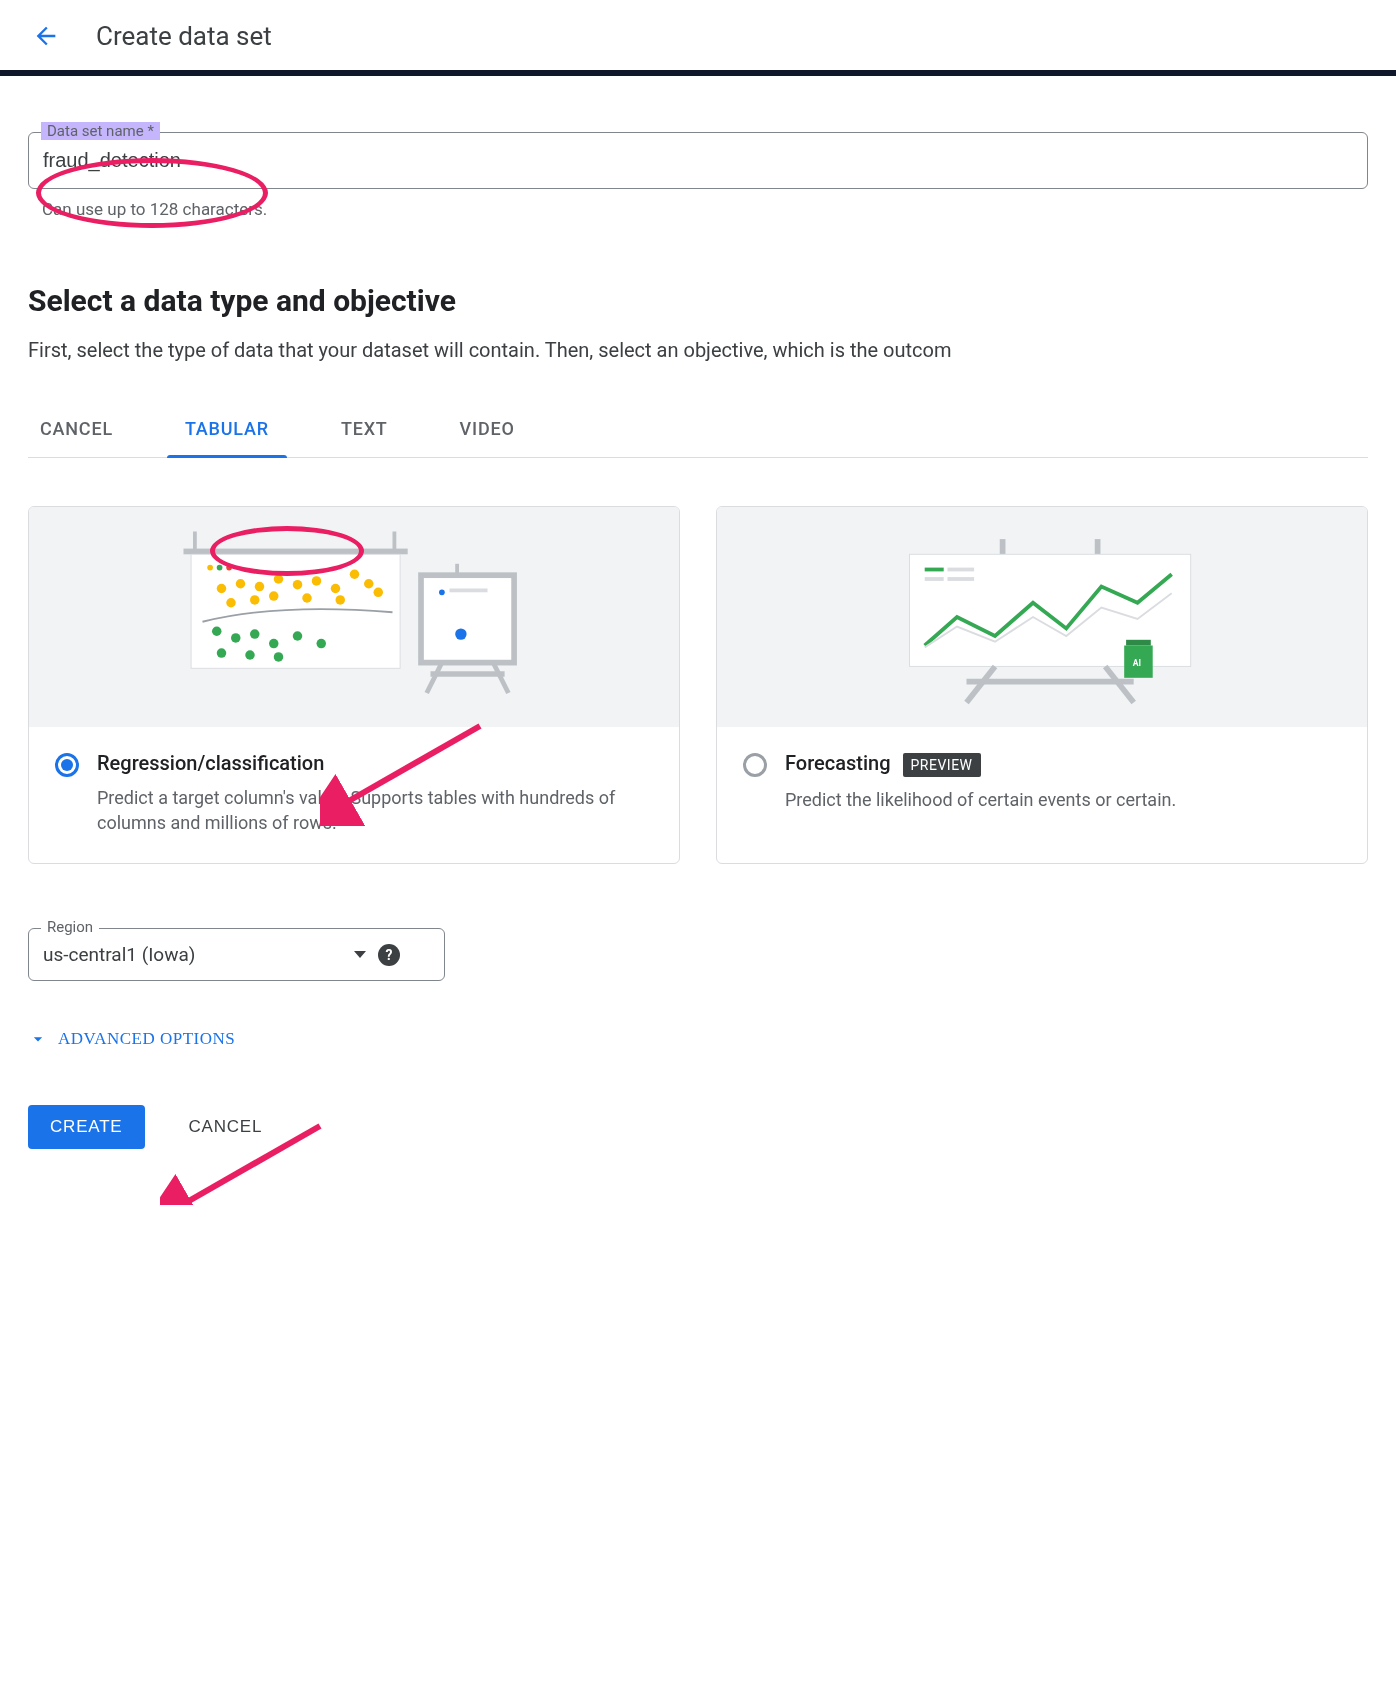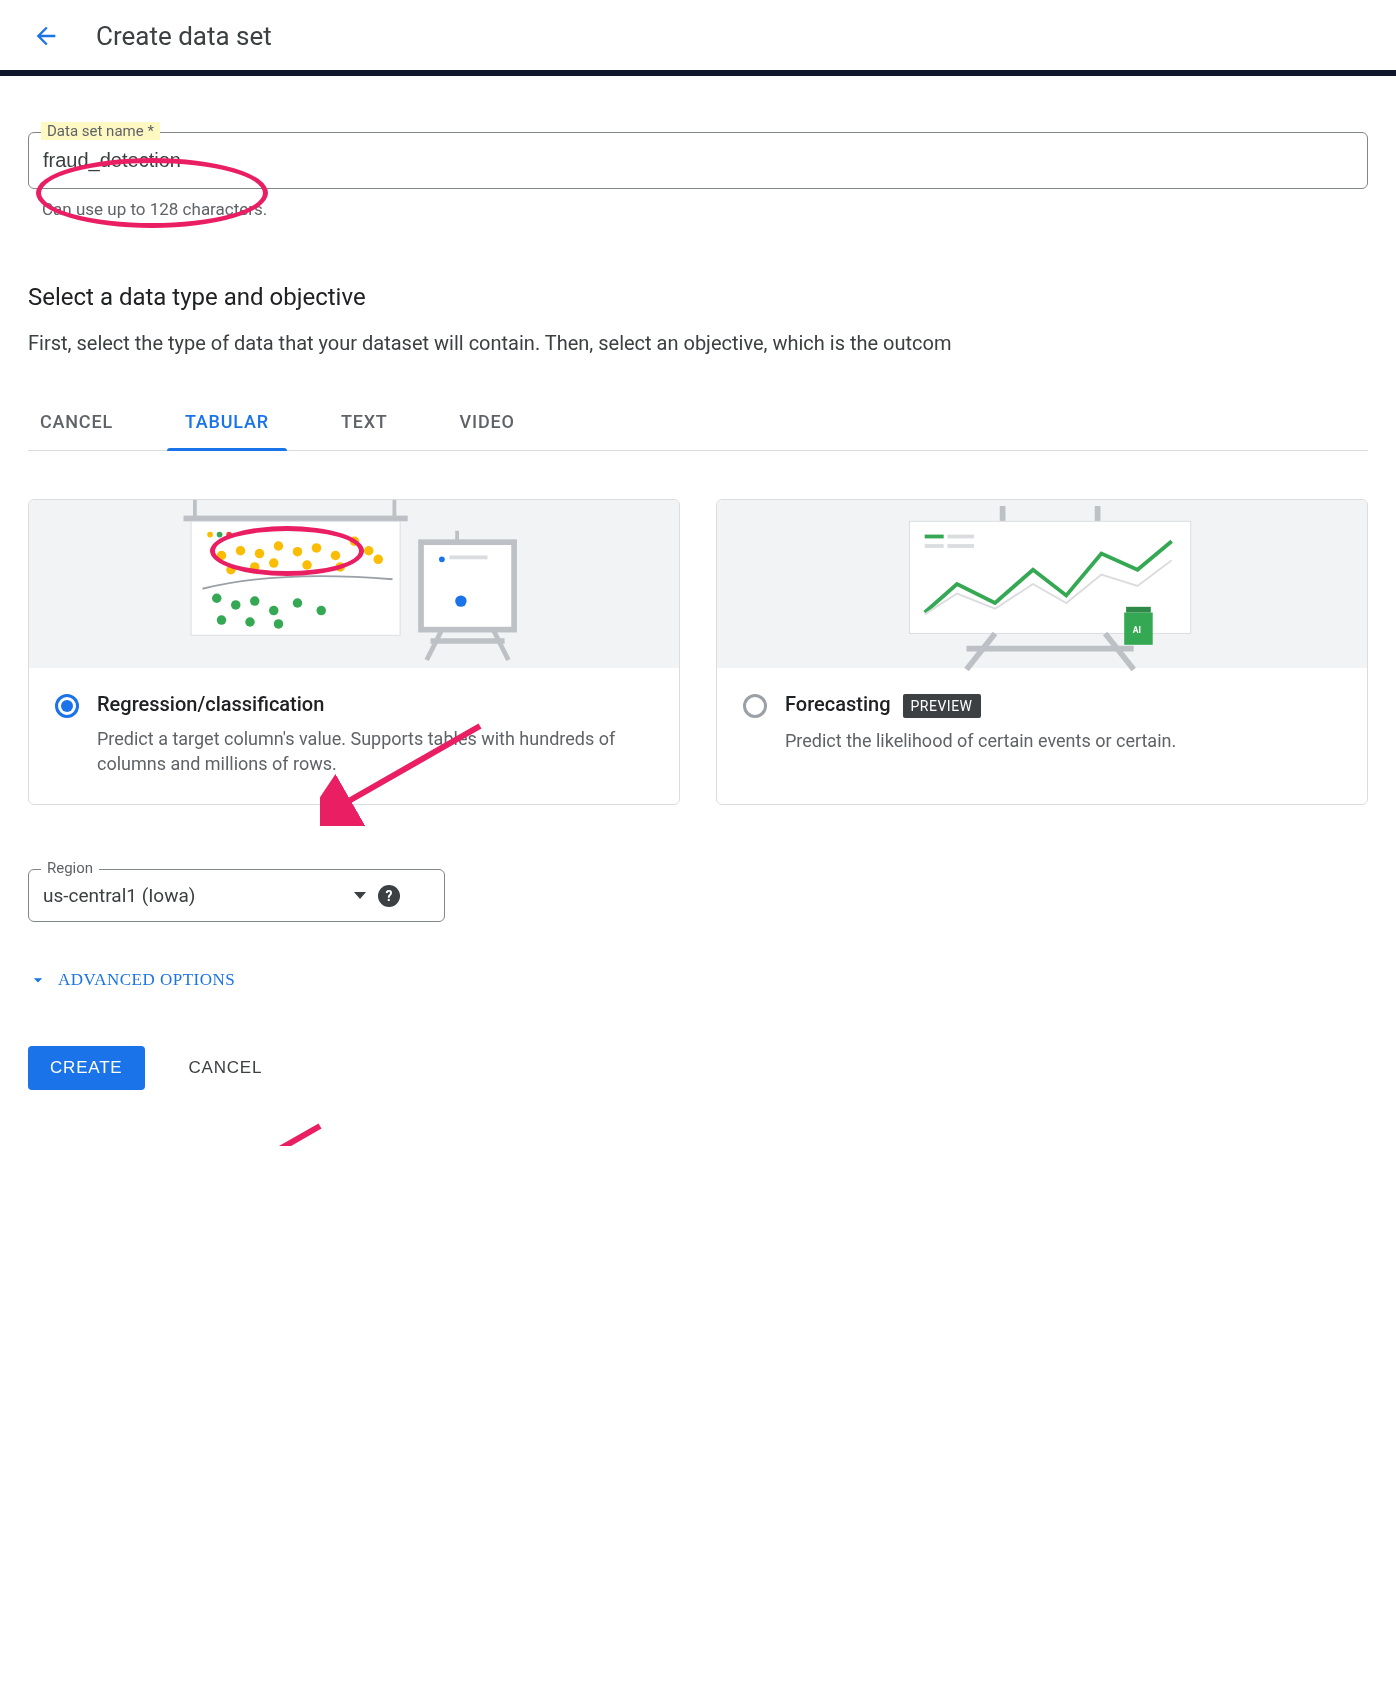--- a/index.html
+++ b/index.html
@@ -38,21 +38,21 @@
   
   .tf {
     position: relative;
     border: 1px solid #80868b;
     border-radius: 6px;
     margin-top: 24px;
   }
   .tf-label {
     position: absolute;
     top: -11px; left: 12px;
-    background: #fef9c3;
+    background: #c4b5fd;
     padding: 0 6px;
     font-size: 15px;
     color: #5f6368;
   }
   .tf input {
     border: 0;
     width: 100%;
     font-size: 20px;
     padding: 16px 14px;
     border-radius: 6px;
@@ -60,22 +60,22 @@
     background: transparent;
     color: #3c4043;
   }
   .hint {
     color: #5f6368;
     font-size: 17px;
     padding: 10px 0 0 14px;
   }
 
   .section-title {
-    font-size: 24px;
-    font-weight: 400;
+    font-size: 30px;
+    font-weight: 700;
     margin: 64px 0 18px 0;
     color: #202124;
   }
   .section-desc {
     font-size: 20px;
     color: #3c4043;
     line-height: 1.4;
   }
 
   
@@ -115,21 +115,21 @@
   }
   .card {
     flex: 1;
     border: 1px solid #dadce0;
     border-radius: 6px;
     overflow: hidden;
     cursor: pointer;
   }
   .card-illus {
     background: #f1f3f4;
-    height: 168px;
+    height: 220px;
     display: flex;
     align-items: center;
     justify-content: center;
   }
   .card-illus svg { width: 90%; height: 190px; }
   .card-body {
     padding: 24px 26px 28px 26px;
     display: flex;
     gap: 18px;
     align-items: flex-start;

